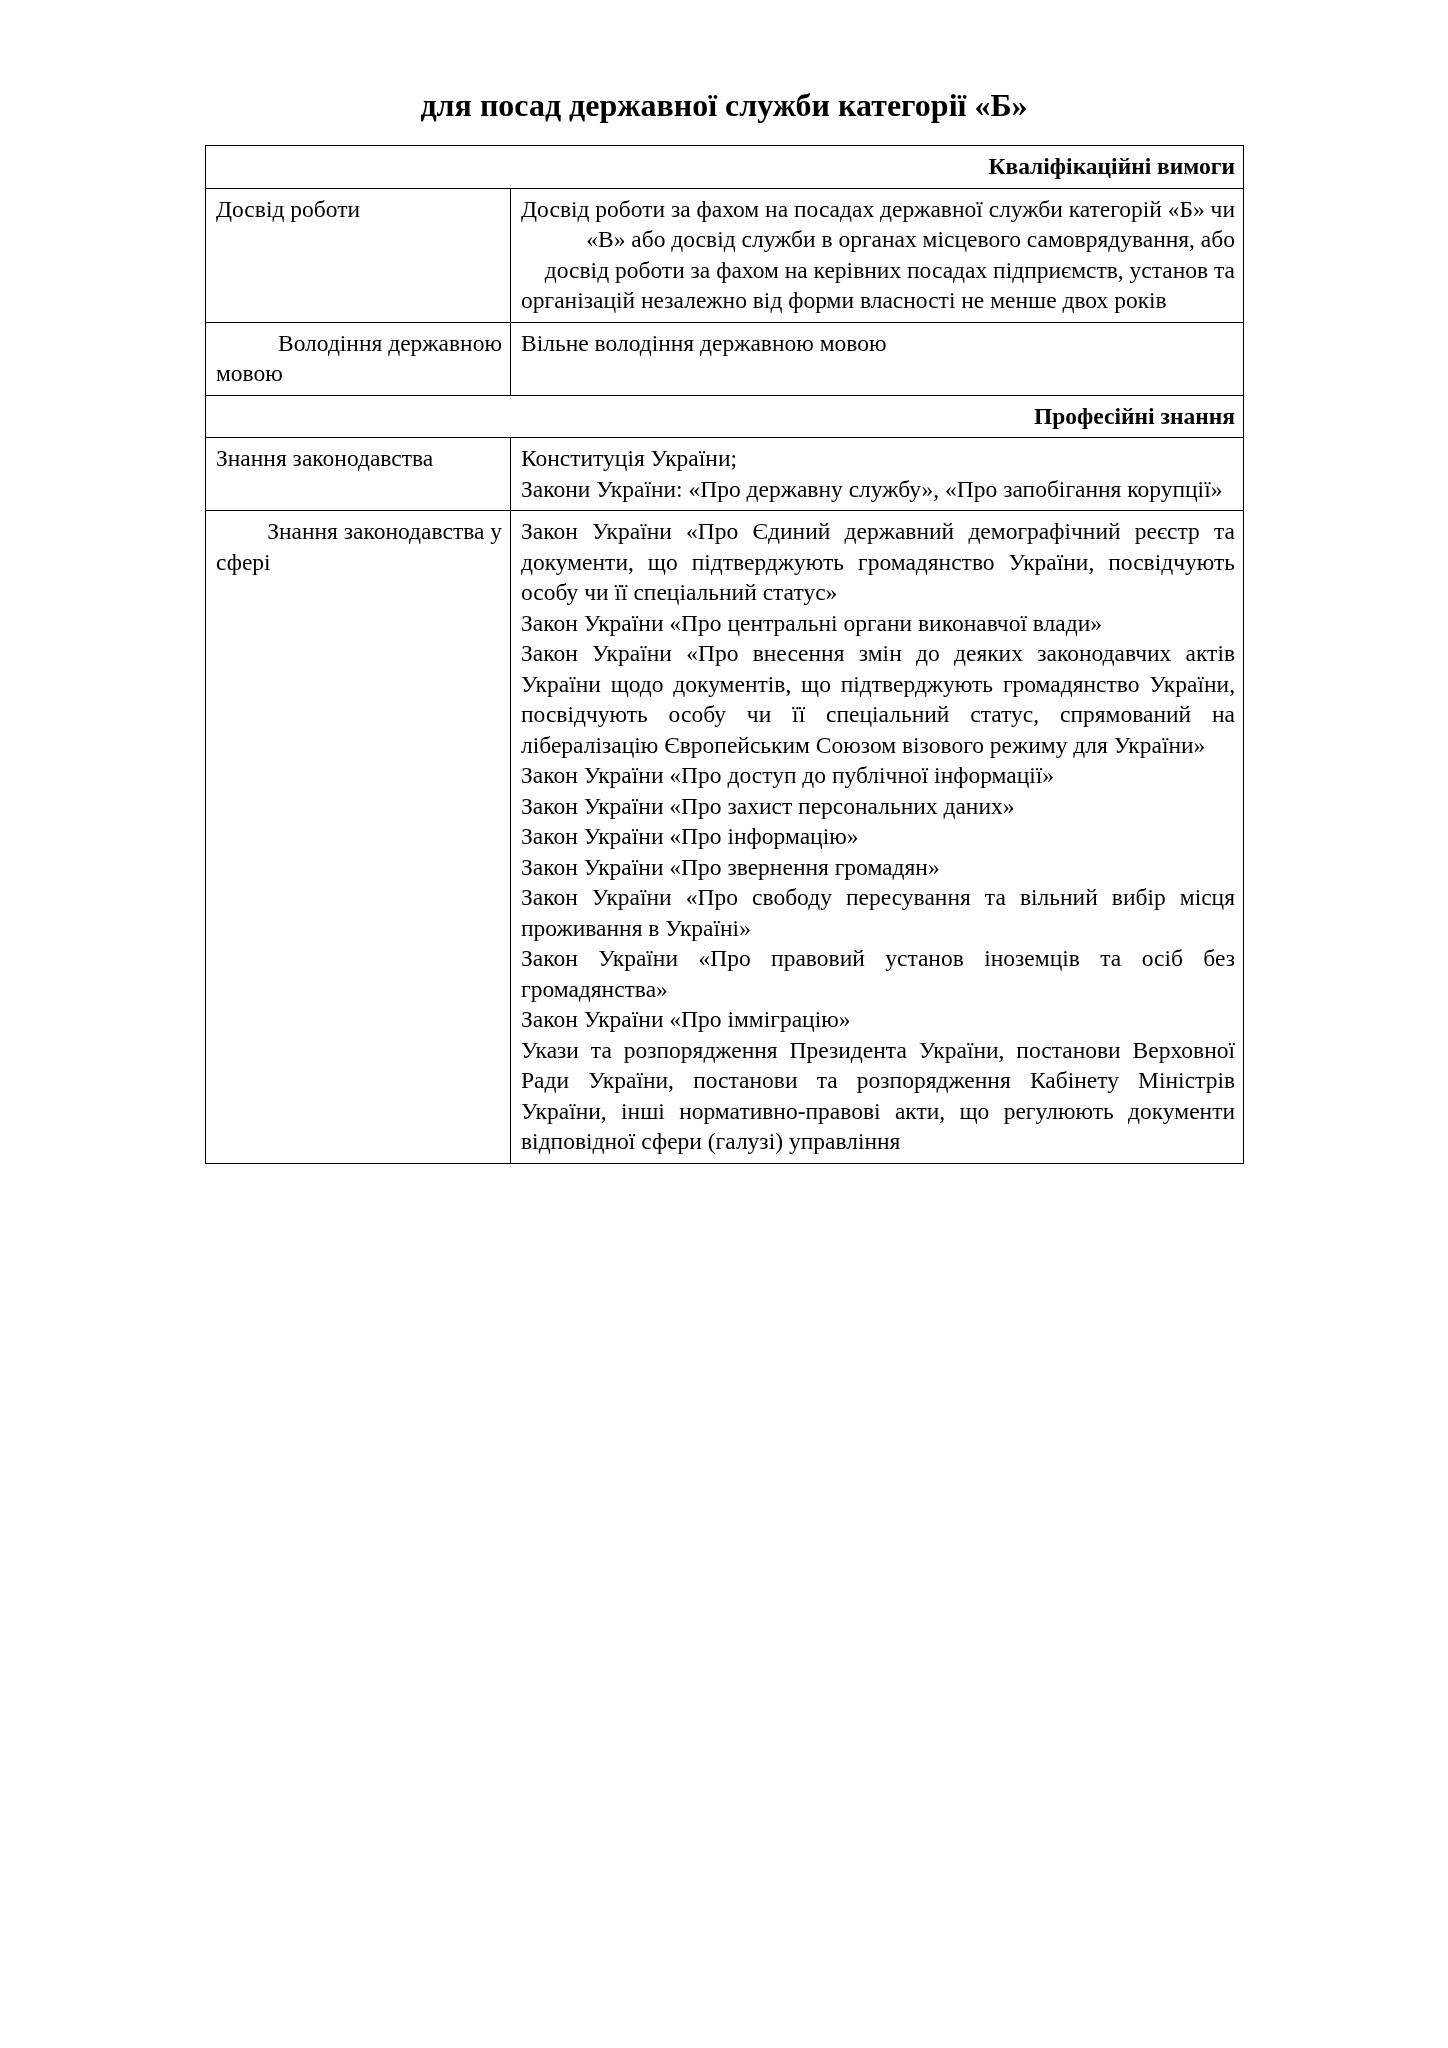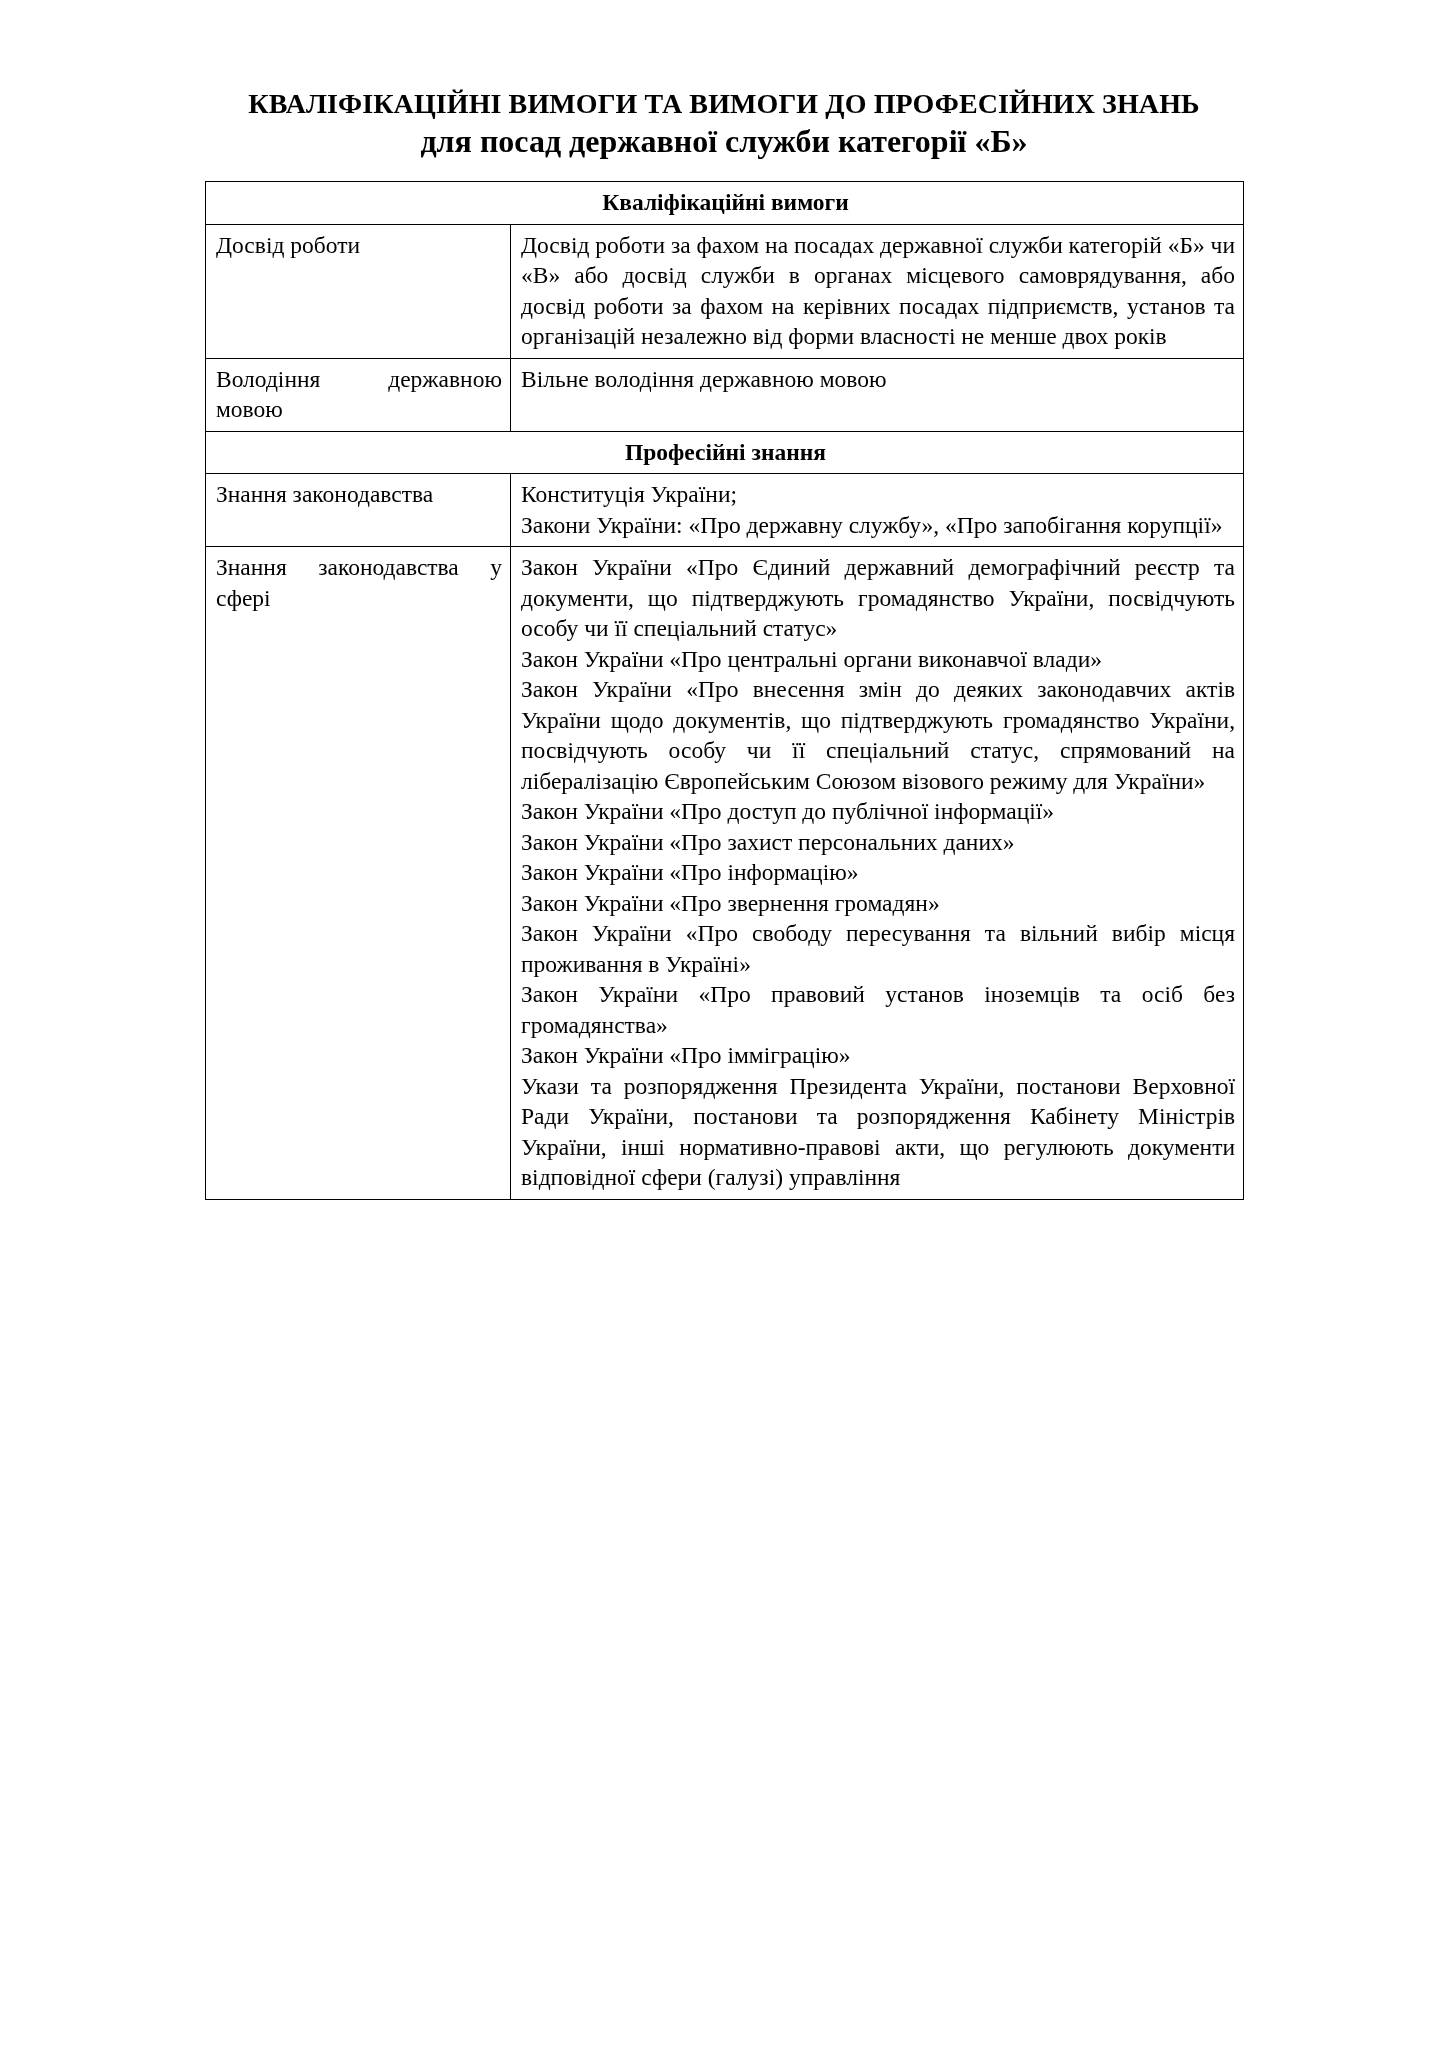--- a/index.html
+++ b/index.html
@@ -46,20 +46,21 @@
     width: 1038px;
     table-layout: fixed;
   }
   table.req-table td {
     border: 1.5px solid #000000;
     vertical-align: top;
     font-size: 23.5px;
     line-height: 30.5px;
     padding: 5px 8px 6px 10px;
     box-sizing: border-box;
+    text-align: right;
   }
   td.section-head {
     text-align: center;
     font-weight: bold;
     font-size: 24px;
     padding: 5px 8px 7px 8px;
   }
   td.label-cell {
     width: 305px;
     text-align: justify;
@@ -79,21 +80,20 @@
     text-align: right;
   }
   .col-a { width: 305px; }
   .col-b { width: 733px; }
 </style>
 </head>
 <body>
 
 <div class="page">
 
-  <div class="doc-title">КВАЛІФІКАЦІЙНІ ВИМОГИ ТА ВИМОГИ ДО ПРОФЕСІЙНИХ ЗНАНЬ</div>
   <div class="doc-subtitle">для посад державної служби категорії «Б»</div>
 
   <table class="req-table">
     <colgroup>
       <col class="col-a">
       <col class="col-b">
     </colgroup>
     <tbody>
 
       <tr>

